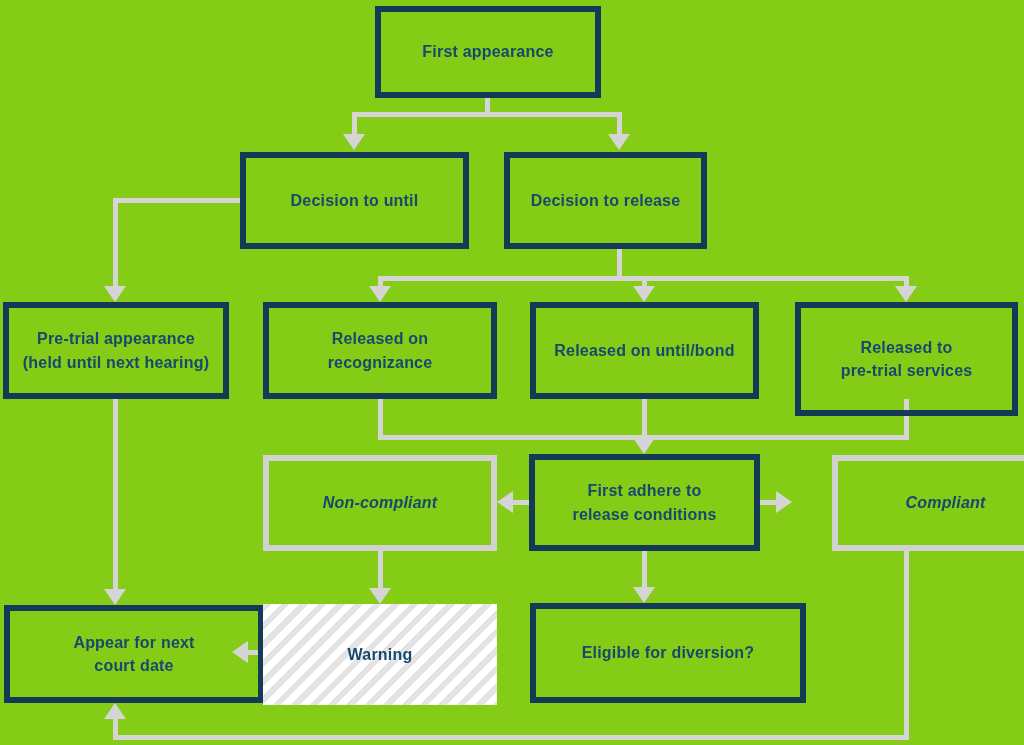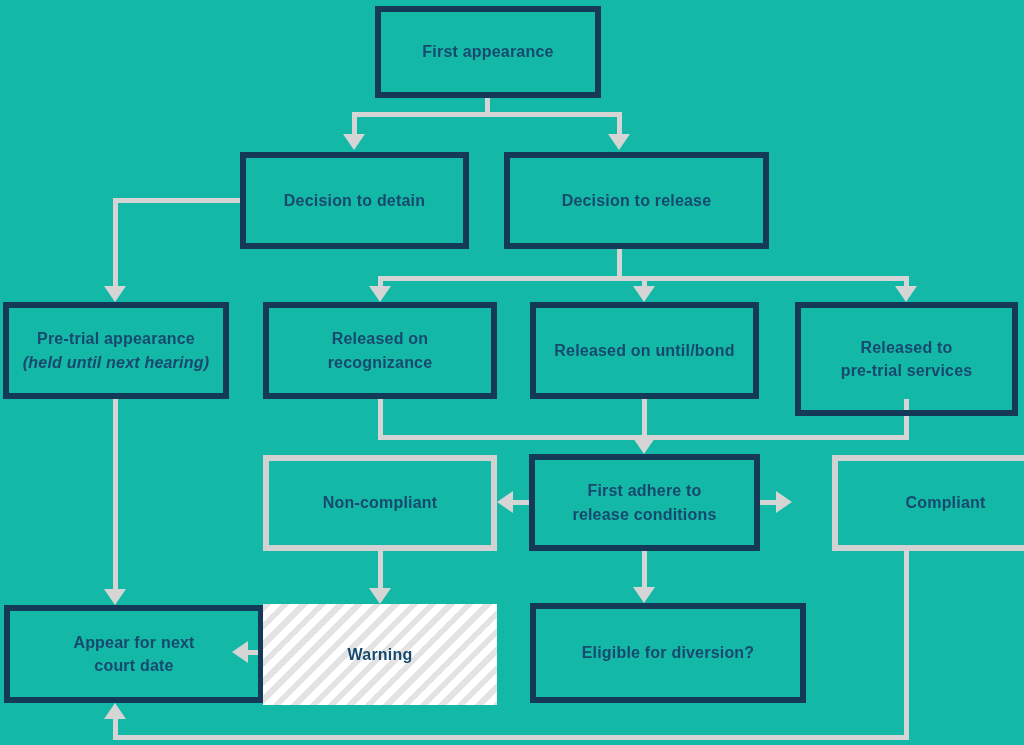--- a/index.html
+++ b/index.html
@@ -1,33 +1,33 @@
 <!DOCTYPE html>
 <html><head>
 <meta charset="utf-8">
 <style>
   html,body{margin:0;padding:0;background:#ffffff;}
   #canvas{
-    position:relative;width:1024px;height:745px;background:#14b8a6;
+    position:relative;width:1024px;height:745px;background:#84cc16;
     font-family:"Liberation Sans",sans-serif;overflow:hidden;
   }
   .node{
     position:absolute;box-sizing:border-box;
     border:6px solid #143a57;
     display:flex;flex-direction:column;align-items:center;justify-content:center;
     text-align:center;color:#17496e;font-weight:bold;font-size:16px;line-height:1.45;
     letter-spacing:0.2px;
   }
-  .node.gray{border-color:#d2d2d2;}
+  .node.gray{border-color:#d2d2d2;font-style:italic;}
   .node.hatch{
     border:none;
     background:repeating-linear-gradient(135deg,#e3e3e3 0 6px,#ffffff 6px 13px);
   }
   .lbl{white-space:pre-line;}
-  .sublbl{font-style:italic;white-space:pre-line;}
+  .sublbl{white-space:pre-line;}
   .line{position:absolute;background:#d5d5d5;}
   .ah{position:absolute;width:0;height:0;}
   .ah.down{border-left:11px solid transparent;border-right:11px solid transparent;border-top:16px solid #d5d5d5;}
   .ah.up{border-left:11px solid transparent;border-right:11px solid transparent;border-bottom:16px solid #d5d5d5;}
   .ah.left{border-top:11px solid transparent;border-bottom:11px solid transparent;border-right:16px solid #d5d5d5;}
   .ah.right{border-top:11px solid transparent;border-bottom:11px solid transparent;border-left:16px solid #d5d5d5;}
 </style>
 </head>
 <body>
 
@@ -79,24 +79,24 @@
   <div class="line" style="left:904px;top:551px;width:5px;height:189px"></div>
   <div class="line" style="left:113px;top:735px;width:796px;height:5px"></div>
   <div class="line" style="left:113px;top:719px;width:5px;height:21px"></div>
   <div class="ah up" style="left:104px;top:703px"></div>
 
   <div class="node" style="left:375px;top:6px;width:226px;height:92px">
     <span class="lbl">First appearance</span>
   </div>
 
   <div class="node" style="left:240px;top:152px;width:229px;height:97px">
-    <span class="lbl">Decision to detain</span>
+    <span class="lbl">Decision to until</span>
   </div>
 
-  <div class="node" style="left:504px;top:152px;width:265px;height:97px">
+  <div class="node" style="left:504px;top:152px;width:203px;height:97px">
     <span class="lbl">Decision to release</span>
   </div>
 
   <div class="node" style="left:3px;top:302px;width:226px;height:97px">
     <span class="lbl">Pre-trial appearance</span>
     <span class="sublbl">(held until next hearing)</span>
   </div>
 
   <div class="node" style="left:263px;top:302px;width:234px;height:97px">
     <span class="lbl">Released on

